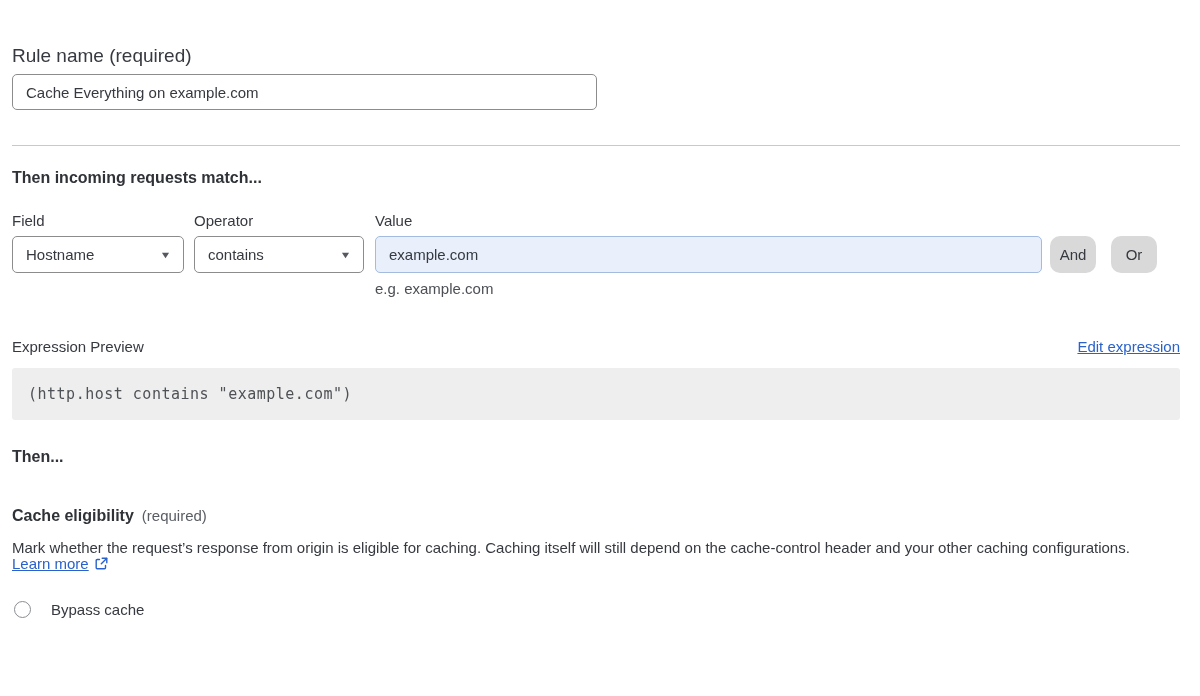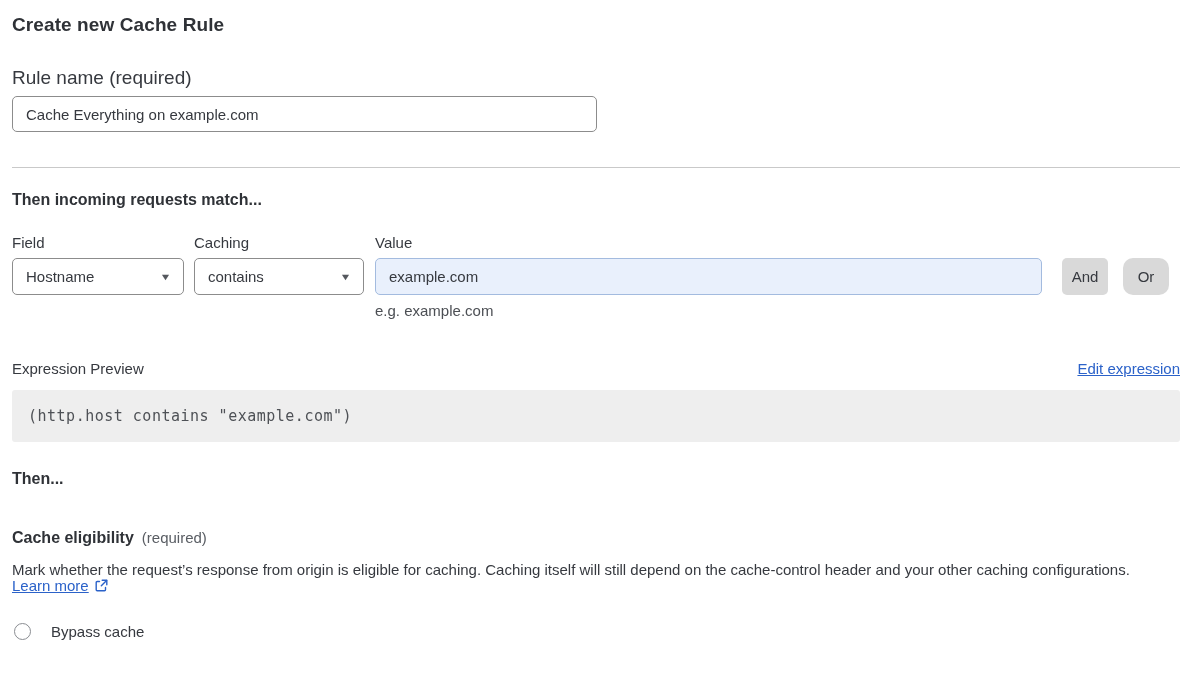--- a/index.html
+++ b/index.html
@@ -76,21 +76,21 @@
   .logic-btn {
     height: 37px;
     border: none;
     border-radius: 5px;
     background: #d9d9d9;
     color: #36393f;
     font-size: 15px;
     font-family: "Liberation Sans", sans-serif;
     cursor: pointer;
   }
-  .btn-and { width: 46px; margin-left: 20px; }
+  .btn-and { width: 46px; margin-left: 8px; border-radius: 10px; }
   .btn-or  { width: 46px; margin-left: 15px; border-radius: 10px; }
 
   .value-hint { margin-top: 7px; margin-left: 363px; color: #4c4f54; }
 
   .expr-header { margin-top: 41px; display: flex; justify-content: space-between; align-items: baseline; }
   a.link { color: #2b62c9; text-decoration: underline; cursor: pointer; }
 
   .code-block {
     margin-top: 13px;
     height: 52px;
@@ -125,32 +125,31 @@
     flex: none;
   }
   .radio-dot { width: 9px; height: 9px; border-radius: 50%; background: transparent; }
   .radio-label { margin-left: 20px; }
 </style>
 </head>
 <body>
 
 <div class="page">
 
-  <h1 class="page-title">Create new Cache Rule</h1>
 
   <div class="field-label">Rule name (required)</div>
   <input class="text-input" type="text" value="Cache Everything on example.com" style="">
 
   <hr class="divider">
 
   <div class="section-heading">Then incoming requests match...</div>
 
   <div class="builder-labels">
     <div class="lbl-field">Field</div>
-    <div class="lbl-operator">Caching</div>
+    <div class="lbl-operator">Operator</div>
     <div class="lbl-value">Value</div>
   </div>
 
   <div class="builder-row">
     <div class="select-box">
       <span>Hostname</span>
       <span class="select-caret">▼</span>
     </div>
     <div class="select-box operator">
       <span>contains</span>

